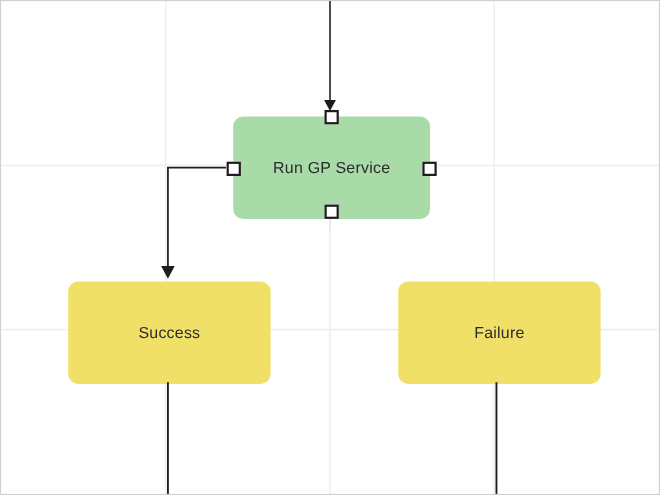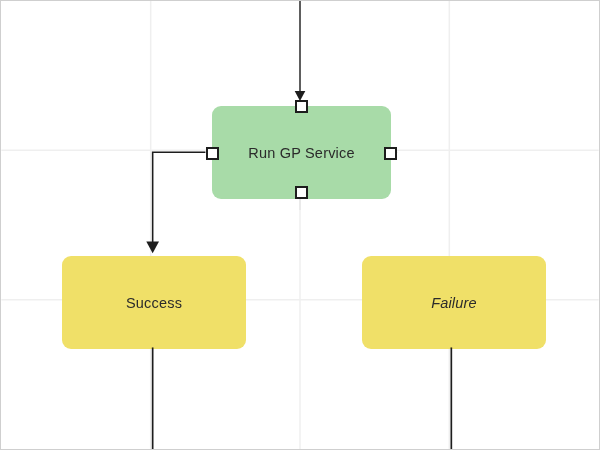--- a/index.html
+++ b/index.html
@@ -52,21 +52,20 @@
     left: 61px;
     top: 255px;
     width: 184px;
     height: 93px;
   }
   #node-failure {
     left: 361px;
     top: 255px;
     width: 184px;
     height: 93px;
-    font-style: italic;
   }
   .port {
     position: absolute;
     width: 13px;
     height: 13px;
     box-sizing: border-box;
     background: #ffffff;
     border: 2.5px solid #1d1d1d;
     z-index: 6;
   }

